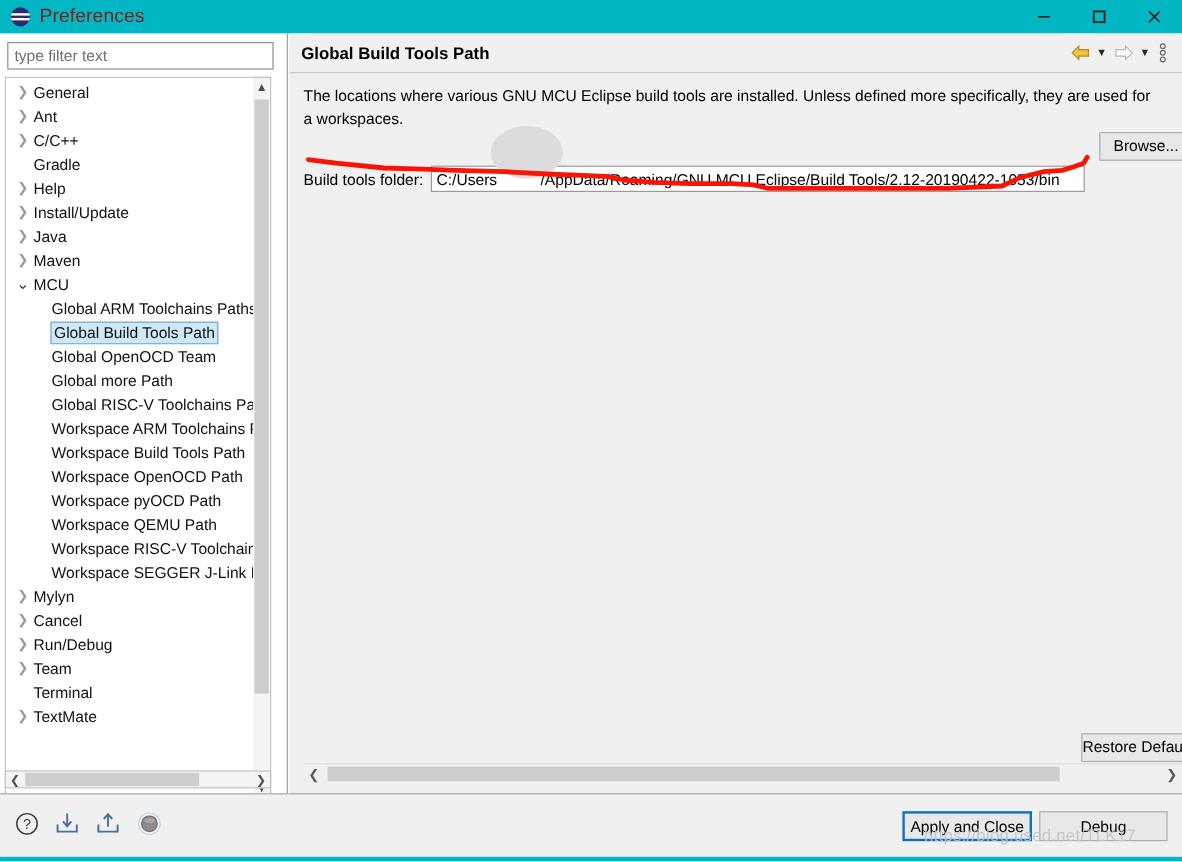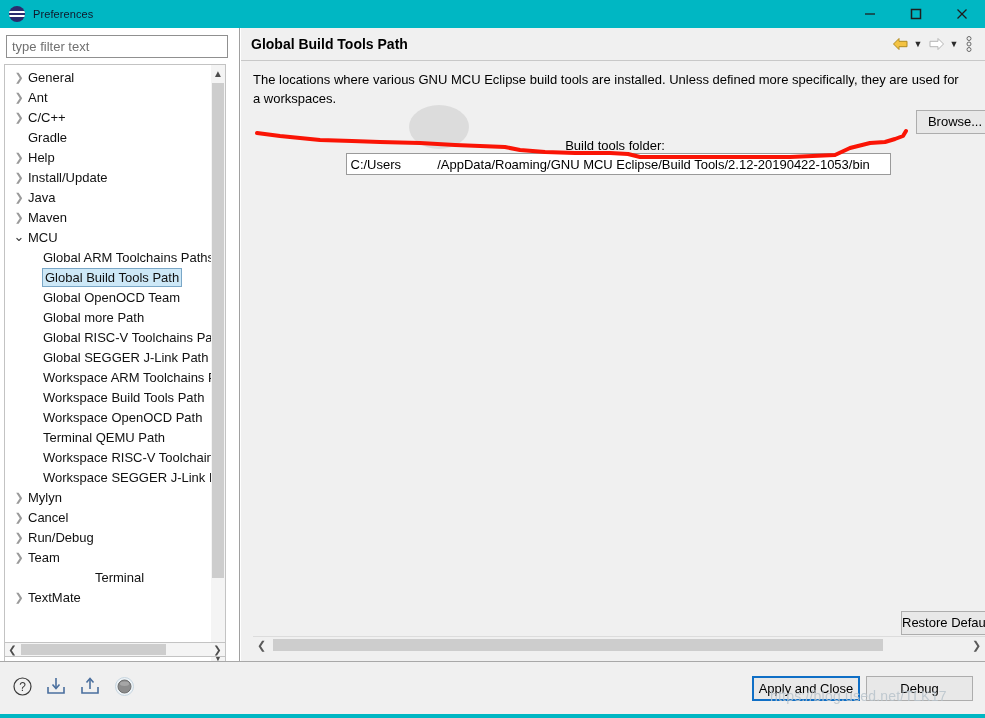--- a/index.html
+++ b/index.html
@@ -37,22 +37,22 @@
   }
   #app-icon .stripe {
     position: absolute;
     left: 0; width: 16px; height: 2px;
     background: #ffffff;
   }
   #app-icon .s1 { top: 5px; }
   #app-icon .s2 { top: 9px; }
   #win-title {
     margin-left: 8px;
-    font-size: 11px;
-    color: #0f172a;
+    font-size: 16px;
+    color: #7f1d1d;
     letter-spacing: .1px;
   }
   #win-controls {
     margin-left: auto;
     display: flex;
     height: 28px;
   }
   .wctl {
     width: 46px; height: 28px;
     display: flex; align-items: center; justify-content: center;
@@ -227,21 +227,20 @@
     line-height: 19px;
     color: #000;
   }
 
   #folder-row {
     position: absolute;
     left: 12px; top: 110px;
     width: 730px;
     display: flex;
     align-items: center;
-    flex-direction: column;
   }
   #folder-label {
     font-size: 13px;
     color: #000;
     margin-right: 6px;
     white-space: nowrap;
   }
   #folder-input {
     width: 545px; height: 22px;
     box-sizing: border-box;
@@ -485,37 +484,37 @@
         <div class="tree-row child" style="padding-left: 22px;">
           <span class="tw-spacer"></span>
           <span class="tlabel">Global more Path</span>
         </div>
         <div class="tree-row child" style="padding-left: 22px;">
           <span class="tw-spacer"></span>
           <span class="tlabel">Global RISC-V Toolchains Paths</span>
         </div>
         <div class="tree-row child" style="padding-left: 22px;">
           <span class="tw-spacer"></span>
-          <span class="tlabel">Global SEGGER J-Link Path</span>
-        </div>
-        <div class="tree-row child" style="padding-left: 22px;">
-          <span class="tw-spacer"></span>
           <span class="tlabel">Workspace ARM Toolchains Paths</span>
         </div>
         <div class="tree-row child" style="padding-left: 22px;">
           <span class="tw-spacer"></span>
           <span class="tlabel">Workspace Build Tools Path</span>
         </div>
         <div class="tree-row child" style="padding-left: 22px;">
           <span class="tw-spacer"></span>
           <span class="tlabel">Workspace OpenOCD Path</span>
         </div>
         <div class="tree-row child" style="padding-left: 22px;">
           <span class="tw-spacer"></span>
-          <span class="tlabel">Terminal QEMU Path</span>
+          <span class="tlabel">Workspace pyOCD Path</span>
+        </div>
+        <div class="tree-row child" style="padding-left: 22px;">
+          <span class="tw-spacer"></span>
+          <span class="tlabel">Workspace QEMU Path</span>
         </div>
         <div class="tree-row child" style="padding-left: 22px;">
           <span class="tw-spacer"></span>
           <span class="tlabel">Workspace RISC-V Toolchains Paths</span>
         </div>
         <div class="tree-row child" style="padding-left: 22px;">
           <span class="tw-spacer"></span>
           <span class="tlabel">Workspace SEGGER J-Link Path</span>
         </div>
         <div class="tree-row" style="padding-left: 6px;">
@@ -527,21 +526,21 @@
           <span class="tlabel">Cancel</span>
         </div>
         <div class="tree-row" style="padding-left: 6px;">
           <span class="twisty">❯</span>
           <span class="tlabel">Run/Debug</span>
         </div>
         <div class="tree-row" style="padding-left: 6px;">
           <span class="twisty">❯</span>
           <span class="tlabel">Team</span>
         </div>
-        <div class="tree-row" style="padding-left: 6px; justify-content: center;">
+        <div class="tree-row" style="padding-left: 6px;">
           <span class="tw-spacer"></span>
           <span class="tlabel">Terminal</span>
         </div>
         <div class="tree-row" style="padding-left: 6px;">
           <span class="twisty">❯</span>
           <span class="tlabel">TextMate</span>
         </div>
       </div>
   </div>
 

